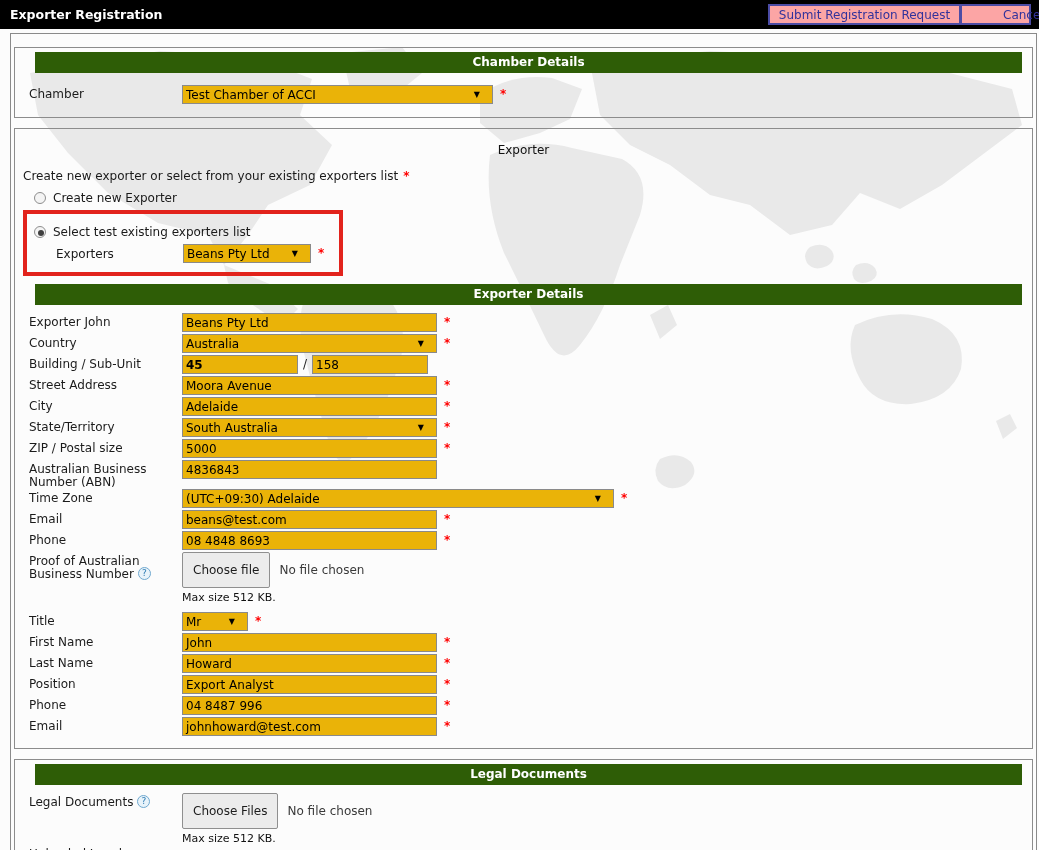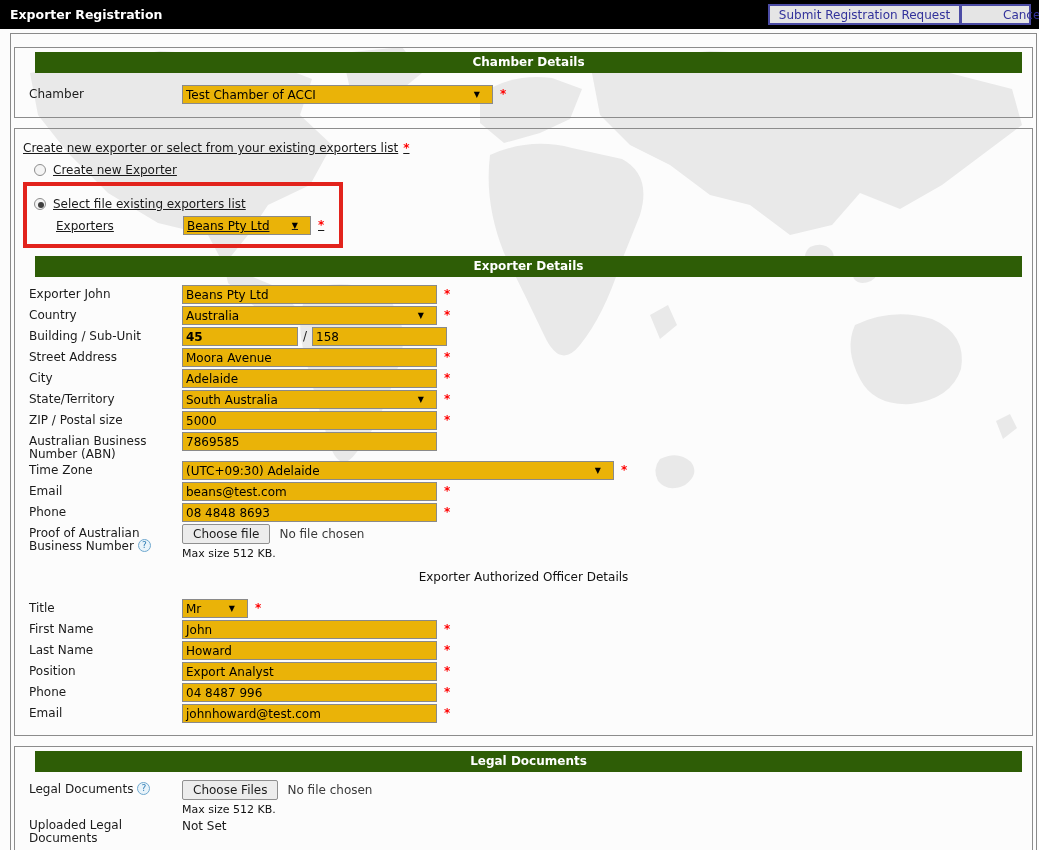--- a/index.html
+++ b/index.html
@@ -6,21 +6,21 @@
   html,body { background:#ffffff; }
   .page {
     position:relative; width:1039px; height:850px; overflow:hidden;
     background:#fcfcfc; font-family:"DejaVu Sans","Liberation Sans",sans-serif;
     font-size:12px; color:#1a1a1a;
   }
   
   .titlebar { position:absolute; top:0; left:0; width:1039px; height:29px; background:#000; z-index:5; }
   .titlebar .title { position:absolute; left:10px; top:7px; color:#fff; font-weight:bold; font-size:12.5px; }
   .tb-btn {
-    position:absolute; top:4px; height:21px; background:#e5e5e5; border:2px solid #4c4ca5;
+    position:absolute; top:4px; height:21px; background:#fca5a5; border:2px solid #4c4ca5;
     color:#32329b; font-family:inherit; font-size:12px; padding:0 6px; cursor:pointer;
   }
   .tb-btn.submit { right:78px; width:193px; }
   .tb-btn.cancel { right:8px;  width:71px;padding-left:41px; }
   
   .worldmap { position:absolute; left:10px; top:33px; z-index:0; pointer-events:none; }
   
   .outer { position:absolute; left:10px; top:33px; width:1027px; height:830px; border:1px solid #8a8a8a; z-index:1; }
   .sectbox { border:1px solid #8c8c8c; margin:0 3px; background:transparent; }
   .box1 { margin-top:13px; padding-bottom:11px; }
@@ -41,39 +41,39 @@
   .fctrl { display:flex; align-items:flex-start; }
   .tbox, .sbox {
     width:255px; height:19px; border:1px solid #8a8a8a; background:#eab308;
     padding:1px 11px 0 3px; font-size:12px; line-height:16px; color:#000;
     white-space:nowrap; overflow:hidden;
   }
   .sbox { display:flex; justify-content:space-between; align-items:center; }
   .sbox .sarrow { font-size:8px; color:#000; margin-left:4px; padding-right:1px; }
   .sbox.xl { width:432px; } .sbox.lg { width:311px; }
   .sbox.sm { width:128px; } .sbox.xs { width:66px; }
-  .tbox.p1 { width:116px;font-weight:bold; } .tbox.p2 { width:135px; }
+  .tbox.p1 { width:116px;font-weight:bold; } .tbox.p2 { width:116px; }
   .pair-sep { margin:2px 5px 0 5px; }
   .req { color:#f00; font-weight:bold; margin-left:7px; padding-top:2px; }
   .filewrap { display:flex; flex-direction:column; }
   .fileline { display:flex; align-items:center; }
   .filebtn {
-    height:20px; padding:0 10px; background:#ececec; border:1px solid #8f8f8f; border-radius:2px;
+    height:36px; padding:0 10px; background:#ececec; border:1px solid #8f8f8f; border-radius:2px;
     font-family:inherit; font-size:12px; color:#1c1c1c; cursor:pointer;
   }
   .filestatus { margin-left:9px; color:#3a3a3a; }
   .filenote { font-size:11px; margin-top:3px; color:#111; }
   .staticval { padding-top:3px; }
   .help {
     display:inline-block; width:13px; height:13px; border:1px solid #6fa8cf; border-radius:50%;
     color:#2c7bb3; background:#e8f3fa; font-size:9px; line-height:11px; text-align:center;
     margin-left:4px; position:relative; top:-2px; cursor:pointer;
   }
   
-  .choice-area { padding-left:8px;text-decoration:underline; }
+  .choice-area { padding-left:8px; }
   .prompt { margin-top:12px; display:flex; }
   .prompt .req { margin-left:5px; padding-top:0; }
   .radio-line { display:flex; align-items:center; margin-top:6px; height:18px; cursor:default; }
   .radio {
     width:12px; height:12px; border:1px solid #8e8e8e; border-radius:50%;
     background:#f4f4f4; margin-left:11px; position:relative; flex:0 0 auto;
   }
   .radio-line .rlabel { margin-left:7px; }
   .radio-line.checked .radio::after {
     content:""; position:absolute; left:3px; top:3px; width:6px; height:6px; border-radius:50%; background:#3f3f3f;
@@ -126,33 +126,34 @@
                 <span class="sval">Test Chamber of ACCI</span>
                 <span class="sarrow">▼</span>
               </div>
               <span class="req">*</span>
             </div>
           </div>
         </div>
     </div>
 
     <div class="sectbox box2">
+      <div class="center-title">Exporter</div>
       <div class="choice-area">
         <div class="prompt">
           <span>Create new exporter or select from your existing exporters list</span>
           <span class="req">*</span>
         </div>
         <div class="radio-line" id="radio-0">
           <span class="radio"></span>
           <span class="rlabel">Create new Exporter</span>
         </div>
         <div class="redbox">
           <div class="radio-line checked" id="radio-1">
             <span class="radio"></span>
-            <span class="rlabel">Select file existing exporters list</span>
+            <span class="rlabel">Select test existing exporters list</span>
           </div>
           <div class="exporters-row">
             <span class="exp-label">Exporters</span>
             <span class="sbox sm">
               <span class="sval">Beans Pty Ltd</span>
               <span class="sarrow">▼</span>
             </span>
             <span class="req">*</span>
           </div>
         </div>
@@ -214,21 +215,21 @@
           <div class="form-row">
             <div class="flabel"><span>ZIP / Postal size</span></div>
             <div class="fctrl">
               <div class="tbox">5000</div>
               <span class="req">*</span>
             </div>
           </div>
           <div class="form-row">
             <div class="flabel"><span>Australian Business Number (ABN)</span></div>
             <div class="fctrl">
-              <div class="tbox">7869585</div>
+              <div class="tbox">4836843</div>
             </div>
           </div>
           <div class="form-row">
             <div class="flabel"><span>Time Zone</span></div>
             <div class="fctrl">
               <div class="sbox xl">
                 <span class="sval">(UTC+09:30) Adelaide</span>
                 <span class="sarrow">▼</span>
               </div>
               <span class="req">*</span>
@@ -255,21 +256,20 @@
                 <div class="fileline">
                   <button class="filebtn">Choose file</button>
                   <span class="filestatus">No file chosen</span>
                 </div>
                 <div class="filenote">Max size 512 KB.</div>
               </div>
             </div>
           </div>
         </div>
 
-      <div class="center-title officer">Exporter Authorized Officer Details</div>
       <div class="rows">
           <div class="form-row">
             <div class="flabel"><span>Title</span></div>
             <div class="fctrl">
               <div class="sbox xs">
                 <span class="sval">Mr</span>
                 <span class="sarrow">▼</span>
               </div>
               <span class="req">*</span>
             </div>

